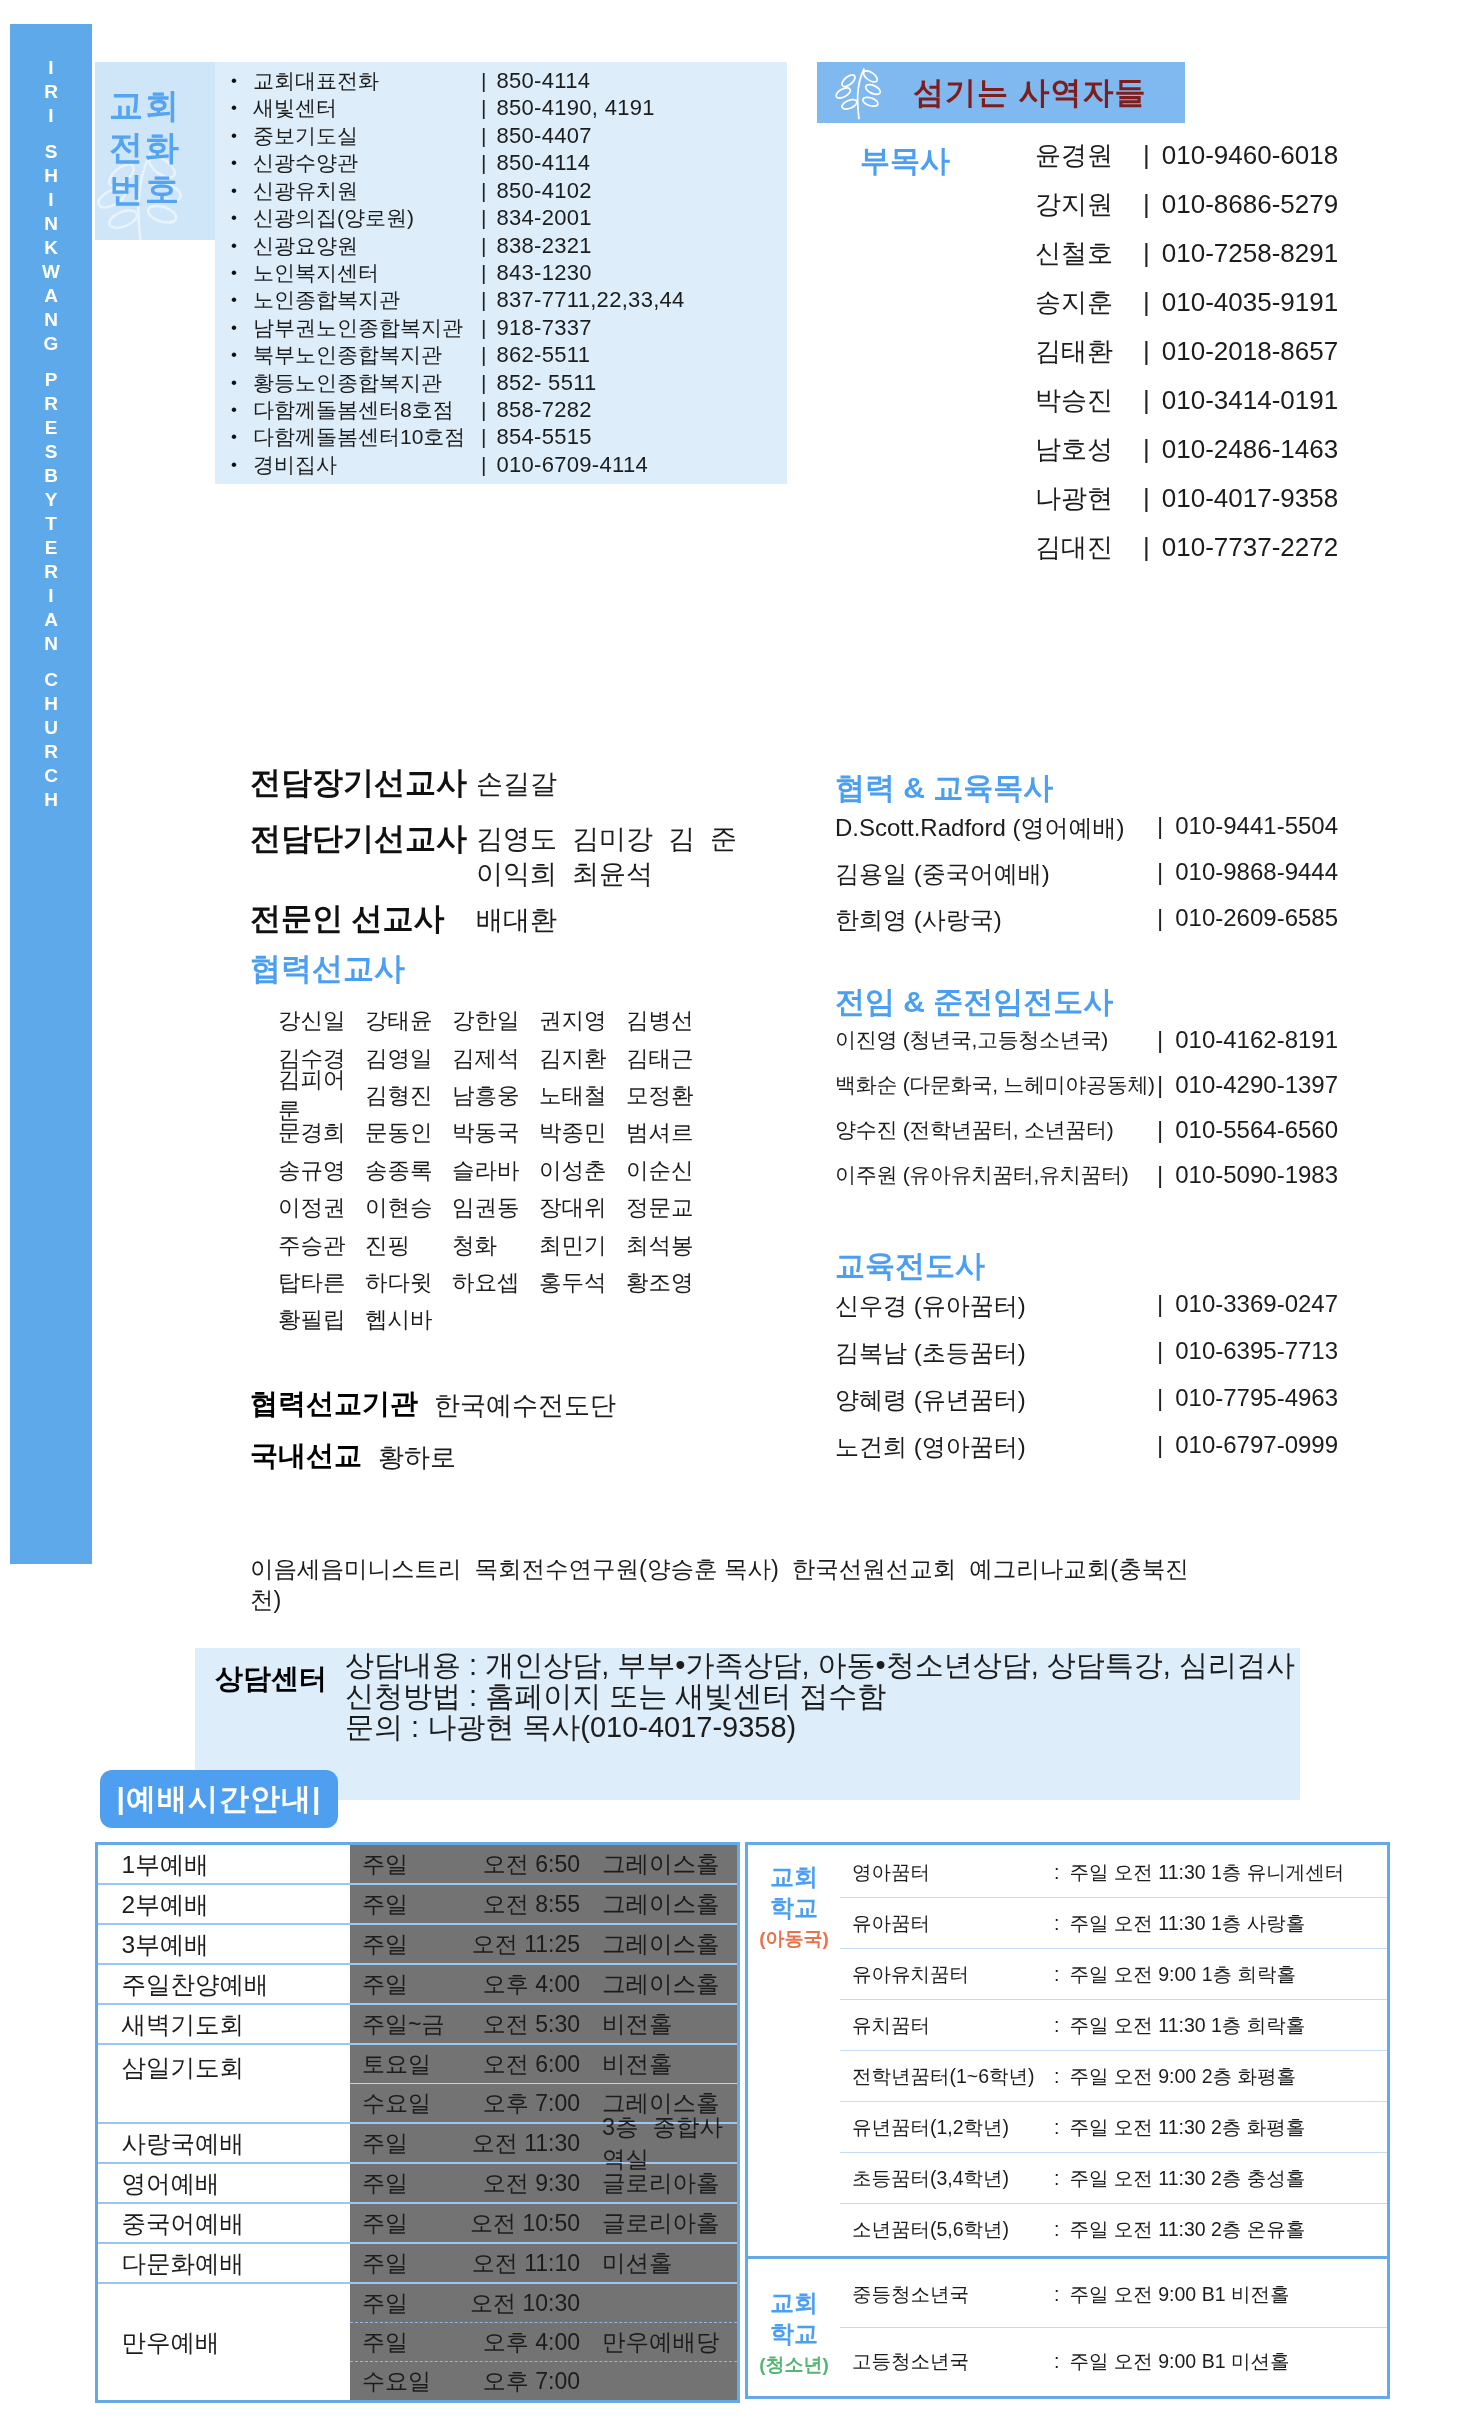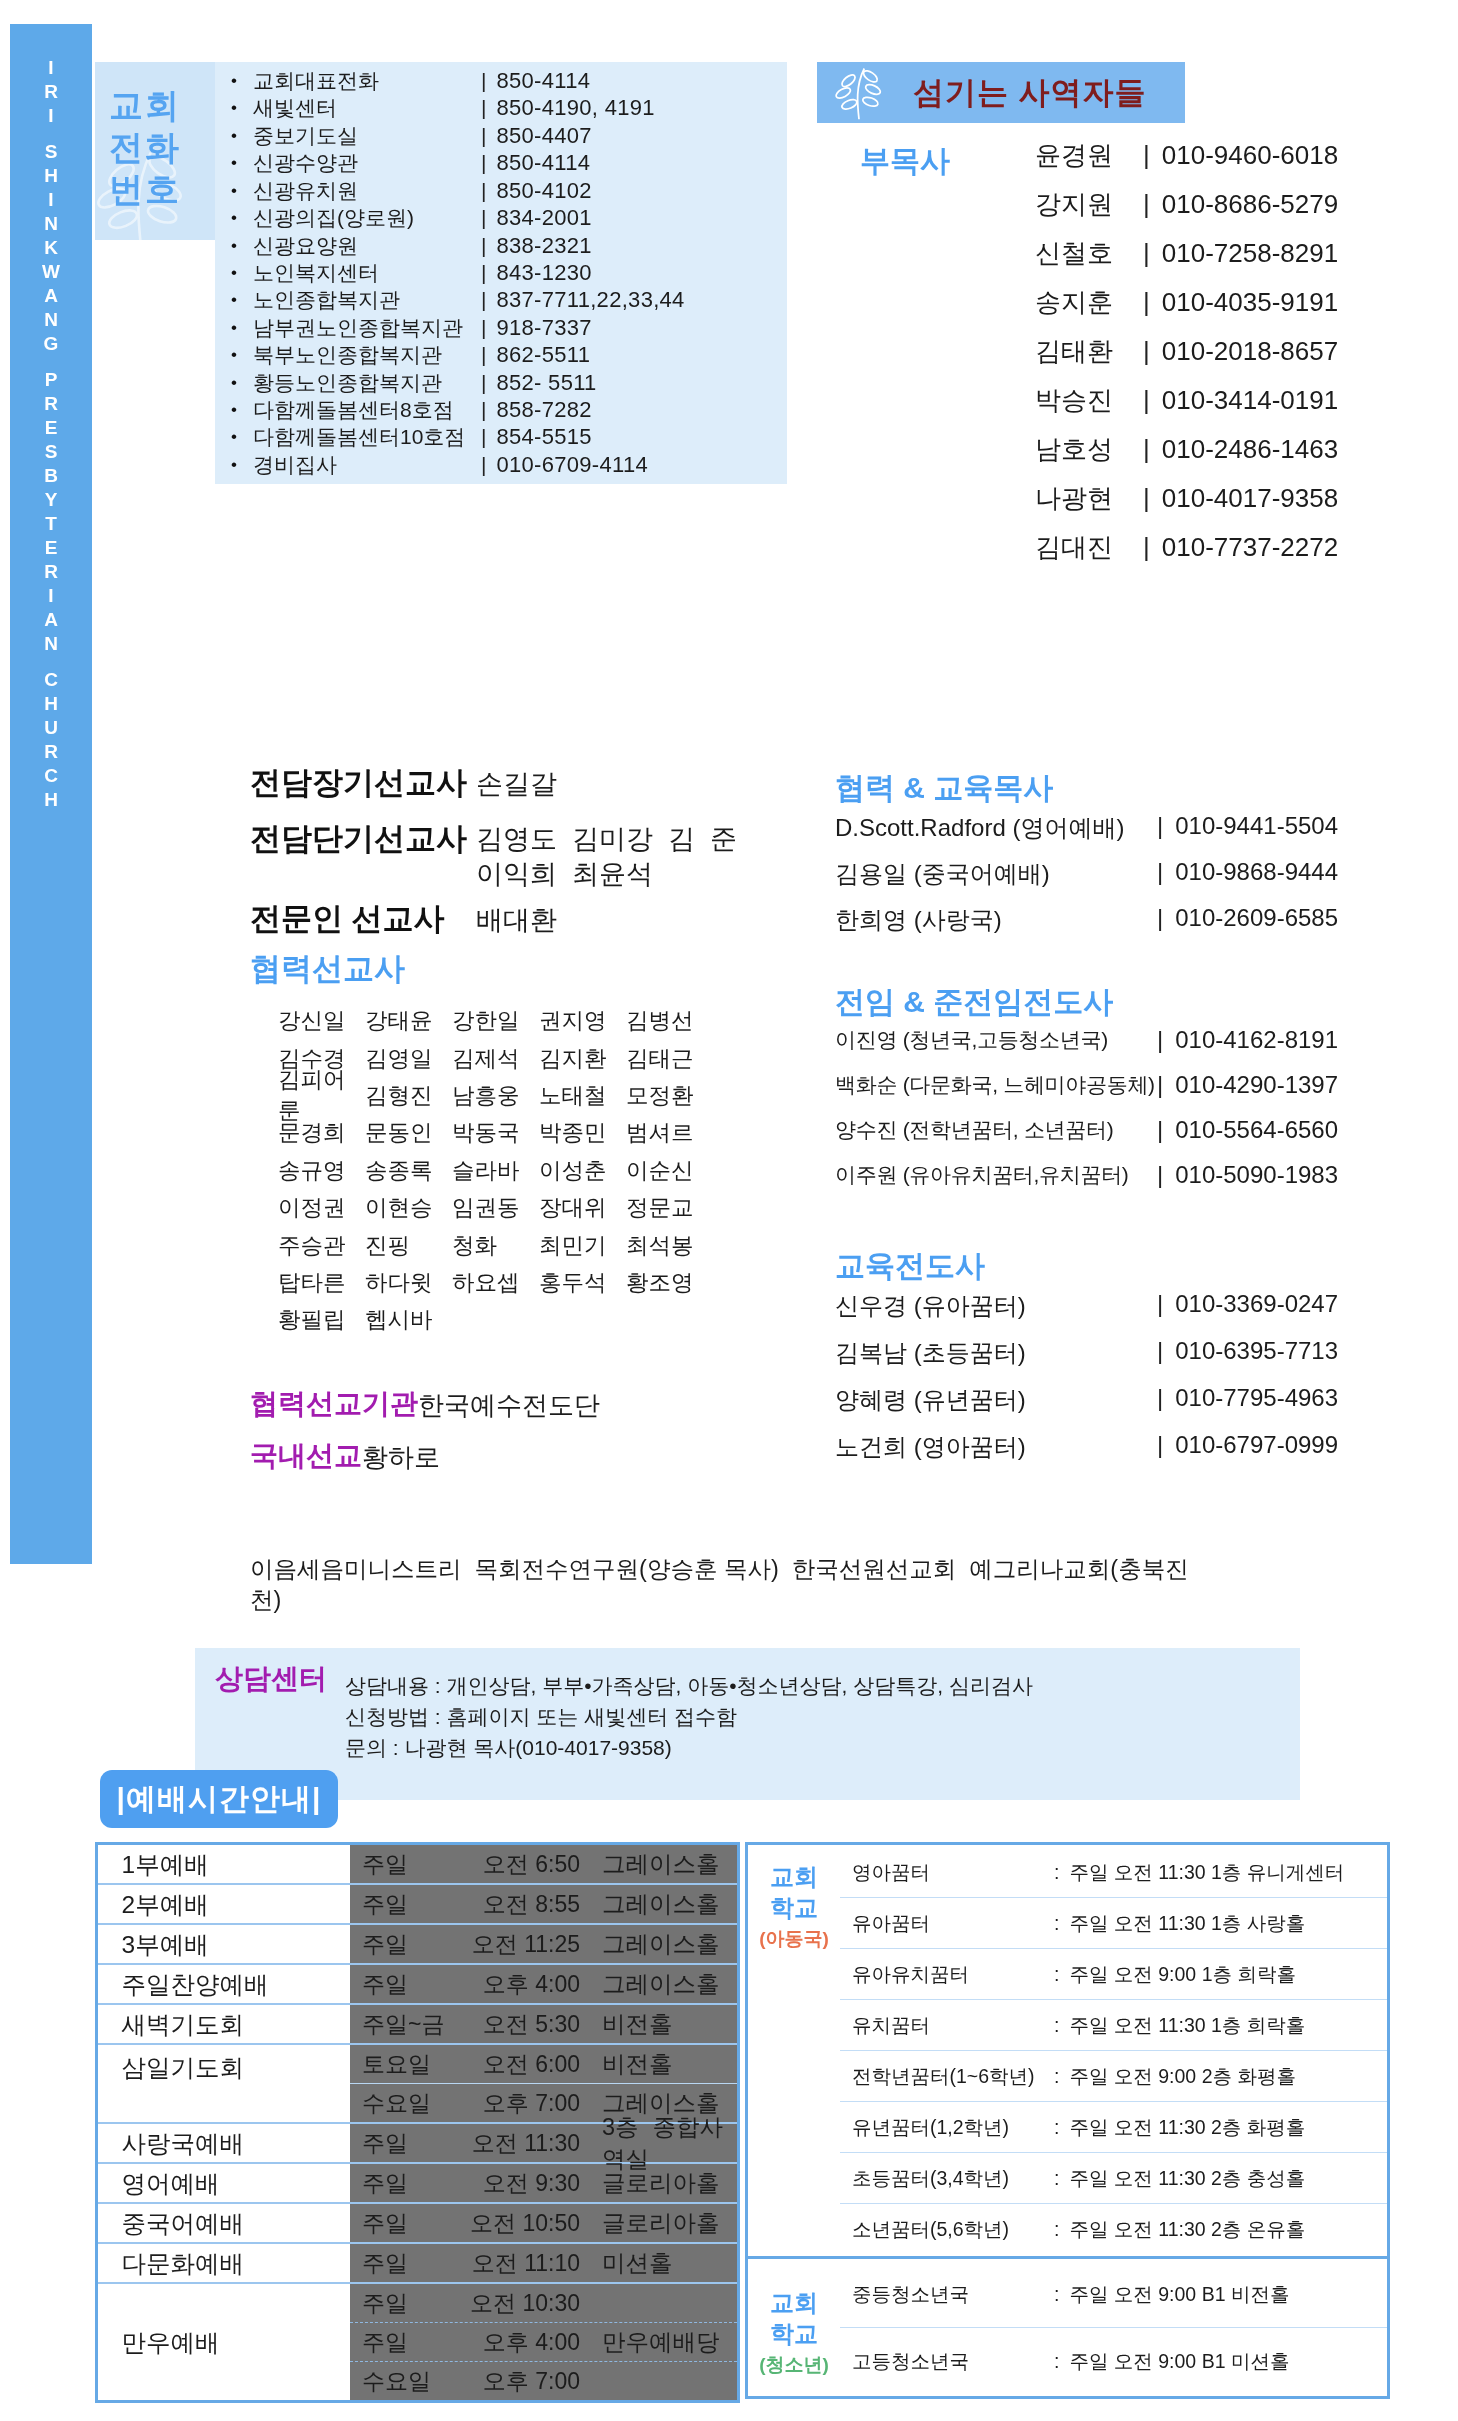--- a/index.html
+++ b/index.html
@@ -55,28 +55,28 @@
   #ce-list{top:812px;gap:18px;}
   #ev-list{top:1026px;gap:17px;}
   #ee-list{top:1290px;gap:19px;}
   .r-row{position:relative;height:28px;font-size:24px;white-space:nowrap;}
   #ev-list .r-row{font-size:21px;letter-spacing:-.3px;}
   .num-part{position:absolute;left:322px;top:0;font-size:24px;letter-spacing:0;}
   .num-part .bar{margin:0 12px 0 0;}
 
   #coop-org-row{top:1385px;}
   #domestic-row{top:1437px;}
-  .mini-label{font-size:28px;font-weight:bold;color:#a21caf;text-align:center;}
+  .mini-label{font-size:28px;font-weight:bold;color:#000000;margin-right:16px;text-align:center;}
   .mini-val{font-size:26px;padding-top:3px;}
   #inst-row{top:1488px;}
   #inst-lines{width:965px;font-size:23.5px;line-height:31px;padding-top:4px;}
 
   #counsel-box{position:absolute;left:195px;top:1648px;width:1105px;height:152px;background:#ddedfa;}
   #counsel-box .mini-label{position:absolute;left:20px;top:12px;}
-  #counsel-lines{position:absolute;left:150px;top:22px;font-size:21px;line-height:31px;}
+  #counsel-lines{position:absolute;left:150px;top:2px;font-size:29px;line-height:31px;}
 
   
   #worship-header{position:absolute;left:100px;top:1770px;width:238px;height:58px;background:#4f9ff0;border-radius:12px;color:#fff;font-size:30px;font-weight:bold;text-align:center;line-height:58px;letter-spacing:1px;}
   #service-table{position:absolute;left:95px;top:1842px;width:645px;border:3px solid #66a9e6;box-sizing:border-box;background:#737373;}
   .w-group{display:flex;border-bottom:2px solid #9cc6ef;}
   .w-group:last-child{border-bottom:none;}
   .w-labelcell{width:252px;background:#ffffff;display:flex;align-items:center;justify-content:center;}
   .w-group.top .w-labelcell{align-items:flex-start;padding-top:6px;}
   .w-label-text{display:inline-block;width:205px;font-size:24.5px;text-align:justify;text-align-last:justify;}
   .w-rows{flex:1;display:flex;flex-direction:column;}

